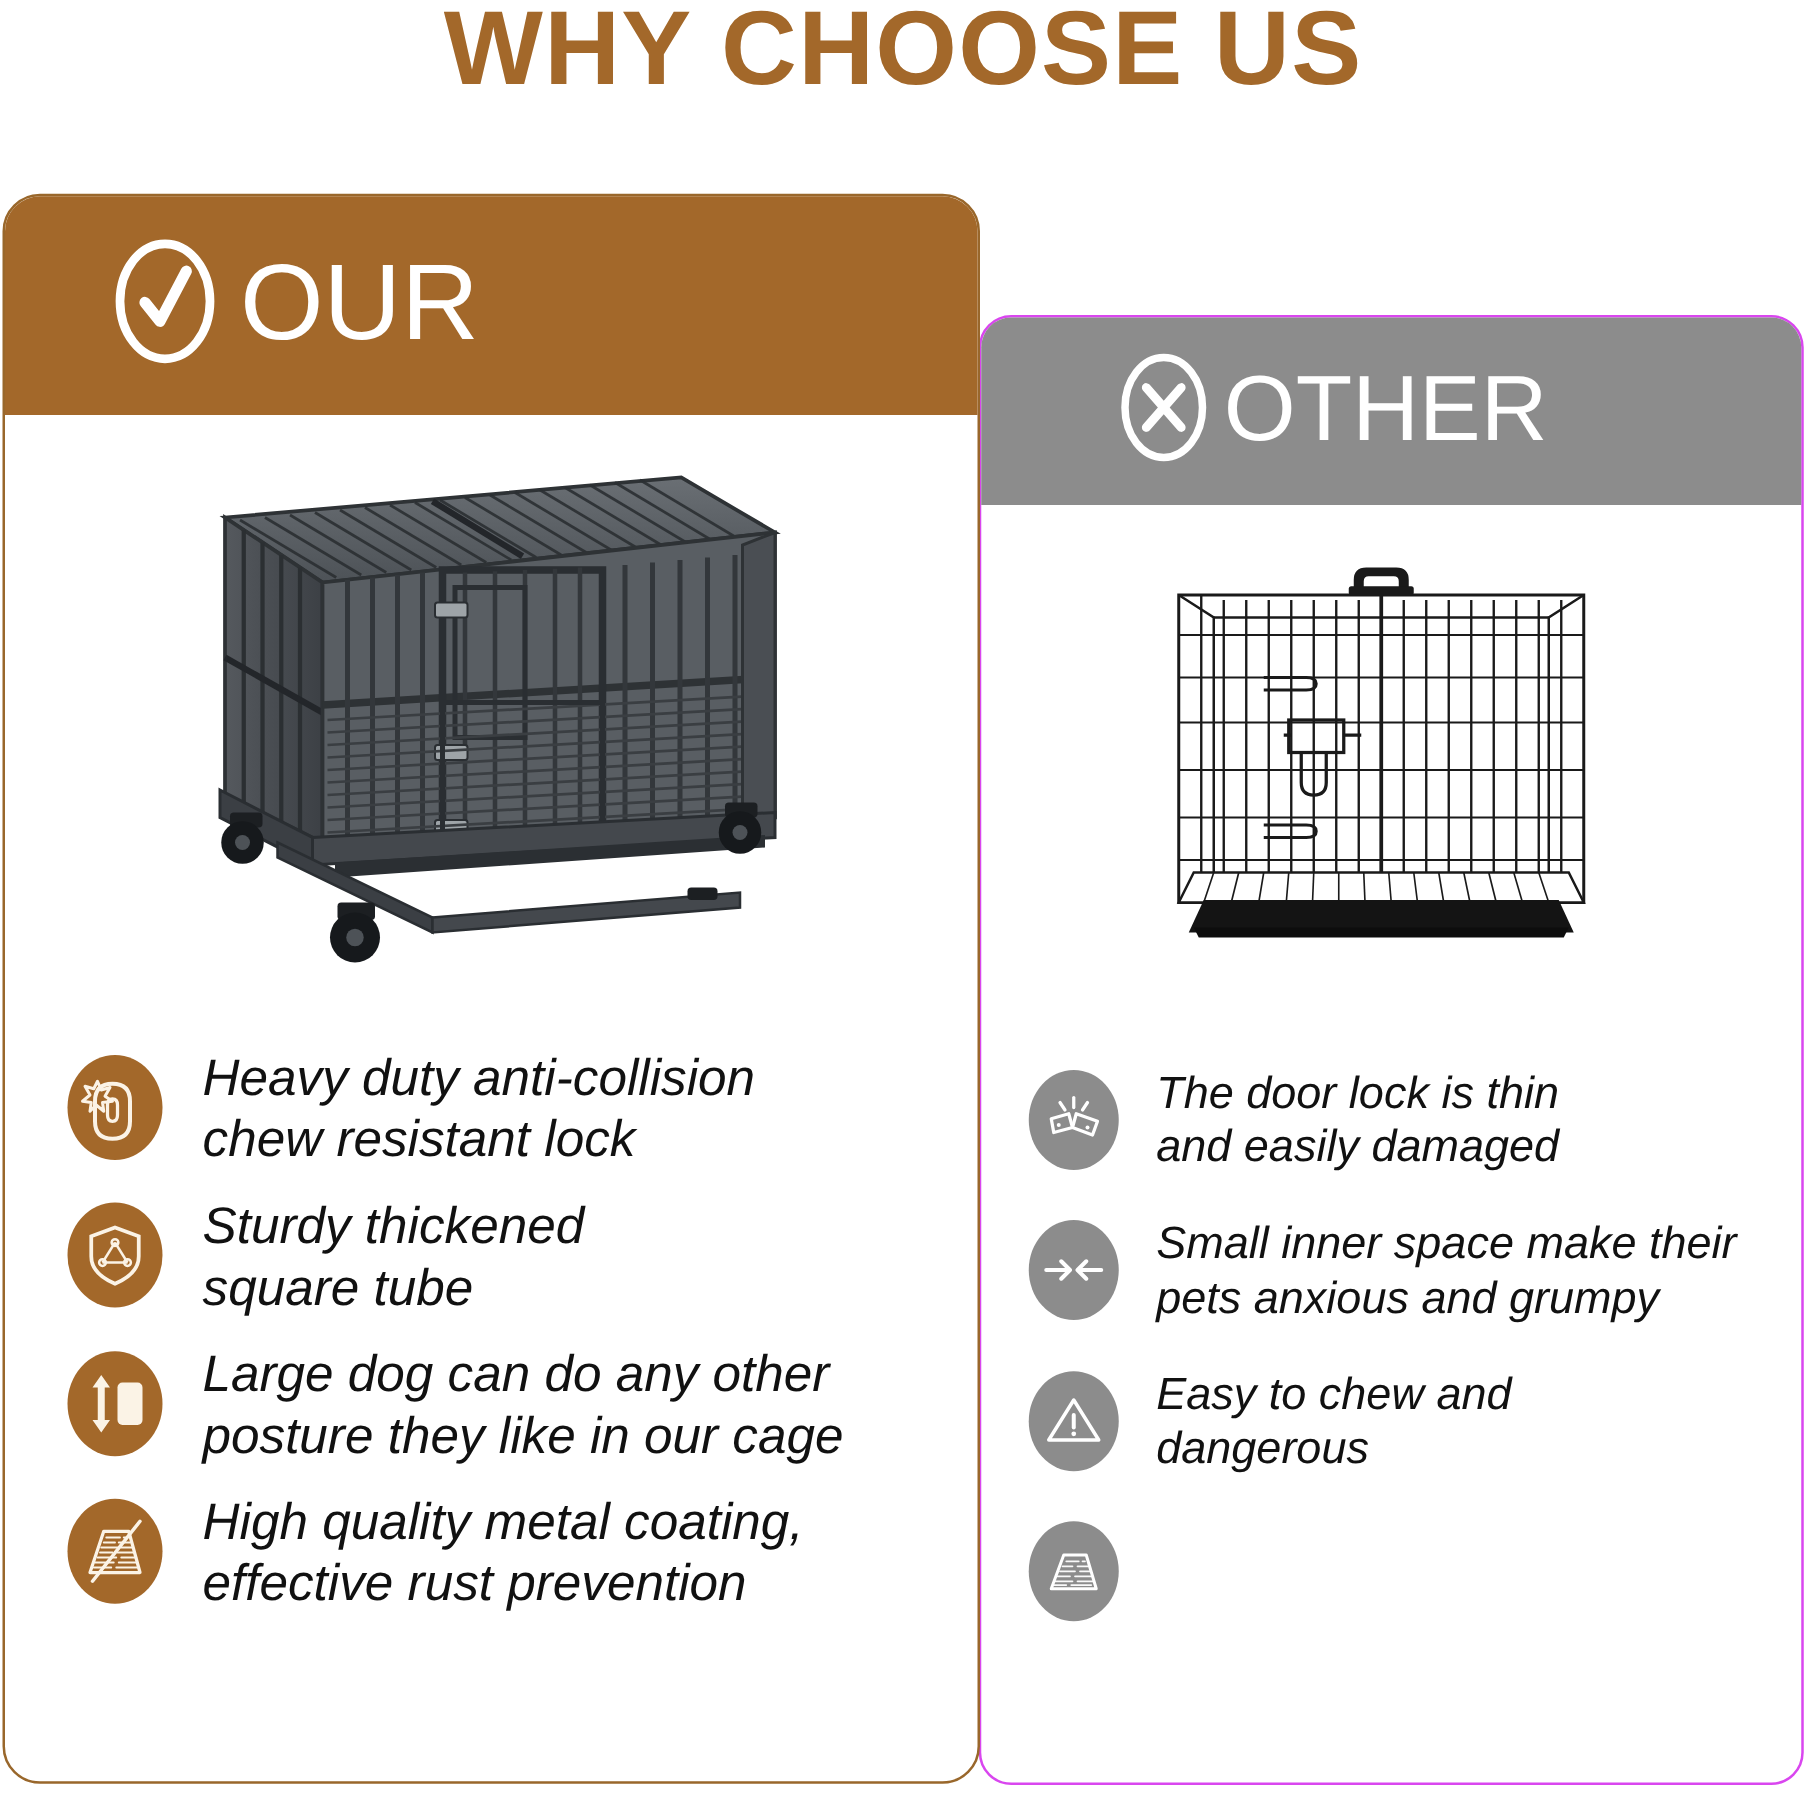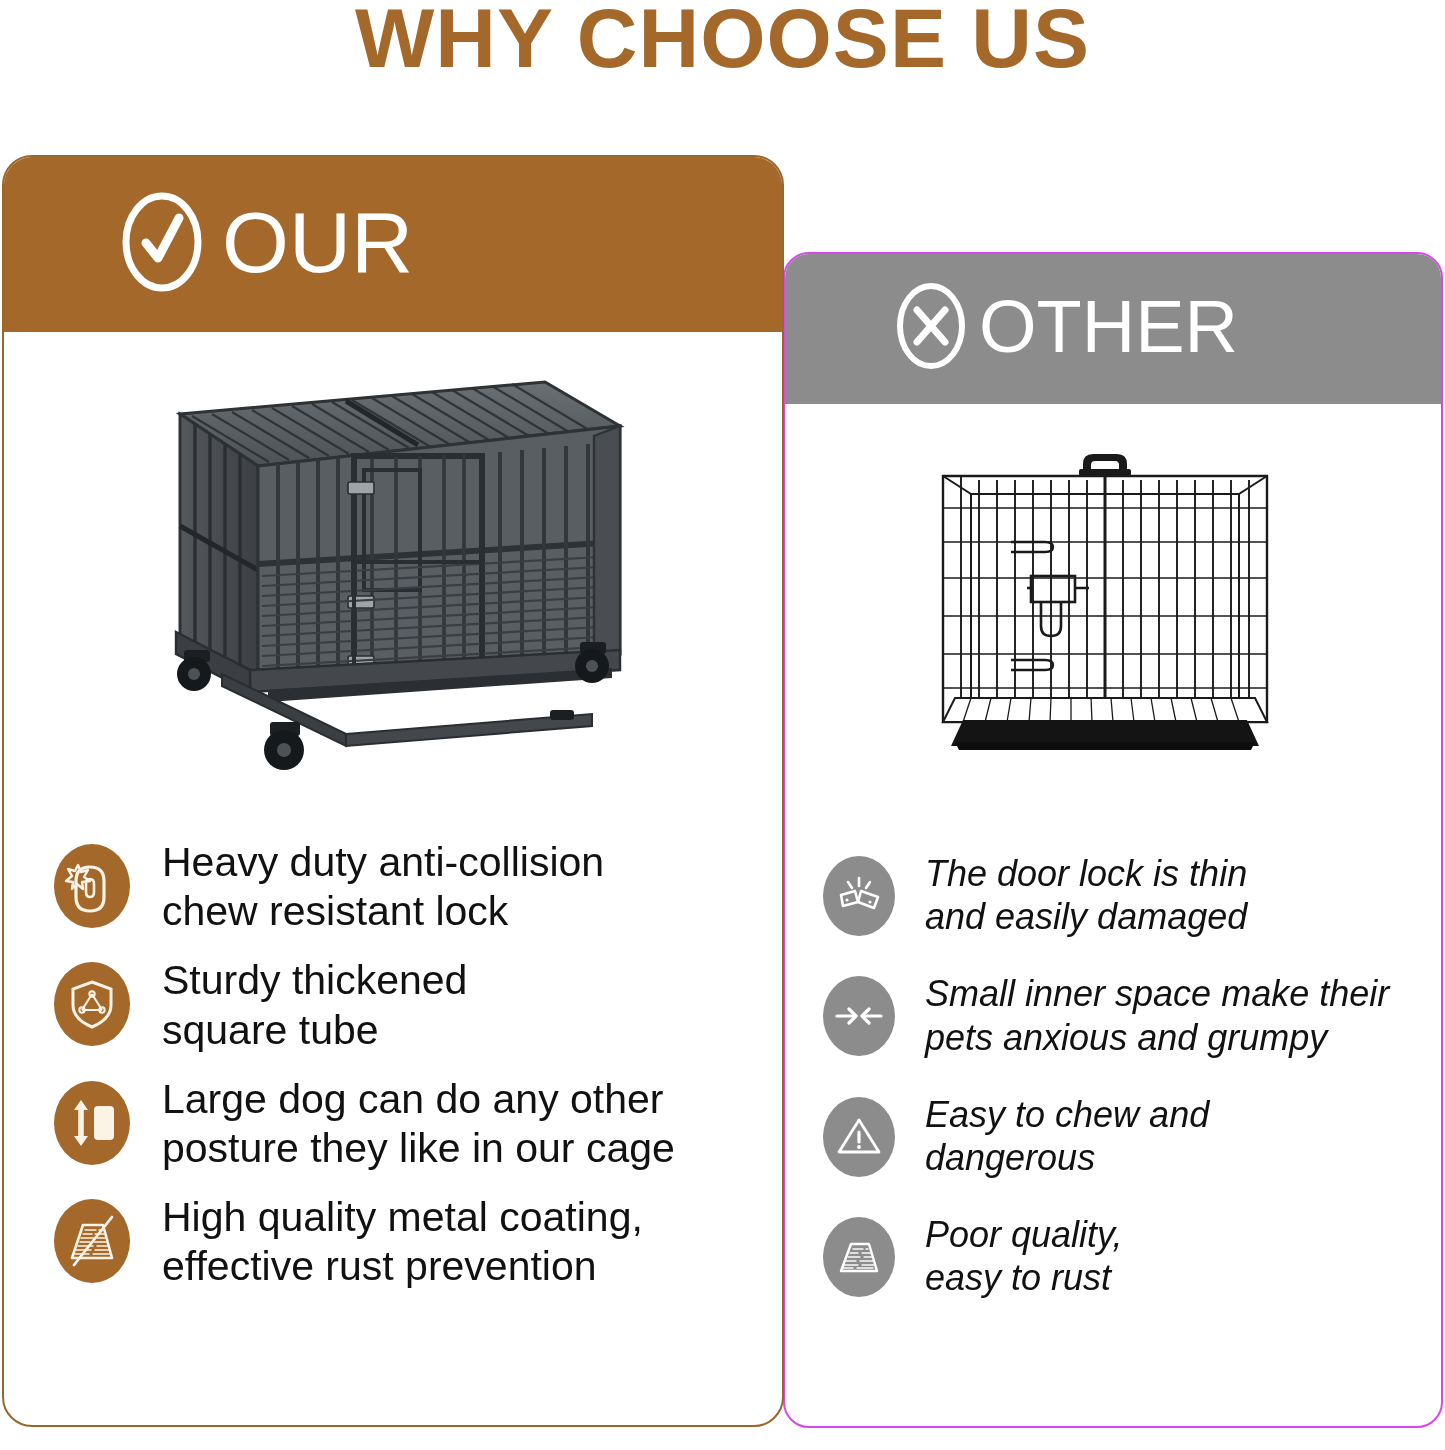--- a/index.html
+++ b/index.html
@@ -44,21 +44,21 @@
   .banner{
     position:absolute;left:-2px;top:-2px;
     display:flex;align-items:center;
     box-sizing:border-box;
   }
   .banner-our{
     width:786px;height:177px;
     background:#A3682A;
     border-top-left-radius:30px;
     border-top-right-radius:30px;
-    padding-left:114px;
+    padding-left:84px;
   }
   .banner-other{
     width:664px;height:152px;
     background:#8C8C8C;
     border-top-left-radius:26px;
     border-top-right-radius:26px;
     padding-left:110px;
   }
   .banner-label{
     color:#ffffff;
@@ -100,21 +100,21 @@
     width:72px;height:80px;background:#8C8C8C;
     margin-top:4px;
   }
 
   .feature-text{
     color:#111111;
     line-height:1.20;
     white-space:pre-line;
   }
   .features-our .feature-text{
-    font-size:41px;margin-left:32px;margin-top:-2px;
+    font-size:41px;margin-left:32px;margin-top:-2px;font-style:italic;
   }
   .features-other .feature-text{
     font-size:36px;margin-left:30px;margin-top:0px;font-style:italic;
   }
 </style>
 </head>
 <body>
 
 <div class="page-title">WHY CHOOSE US</div>
 
@@ -269,22 +269,20 @@
               <line x1="31" y1="26" x2="39" y2="26"></line>
             <line x1="13" y1="30" x2="23" y2="30"></line>
               <line x1="27" y1="30" x2="41" y2="30"></line>
             <line x1="11" y1="34" x2="25" y2="34"></line>
               <line x1="29" y1="34" x2="42" y2="34"></line>
             <line x1="10" y1="37" x2="20" y2="37"></line>
               <line x1="24" y1="37" x2="40" y2="37"></line>
           </g>
         </svg>
       </span>
-      <span class="feature-text">Poor quality,
-easy to rust</span>
     </div>
   </div>
 </div>
 
 <div class="card card-our">
 
   <div class="banner banner-our">
     <span class="banner-icon">
       <svg width="92" height="112" viewBox="0 0 92 112">
         <ellipse cx="46" cy="56" rx="36" ry="46" fill="none" stroke="#ffffff" stroke-width="7"></ellipse>

